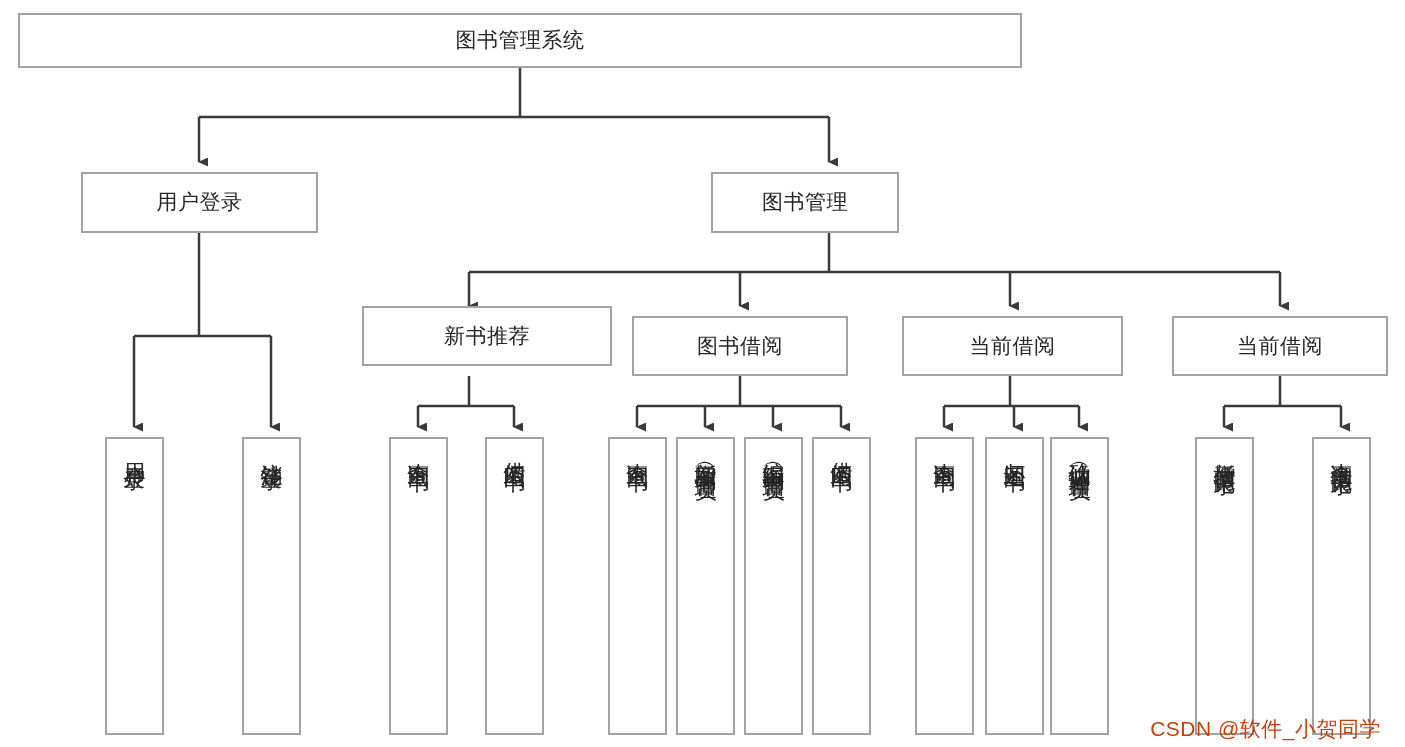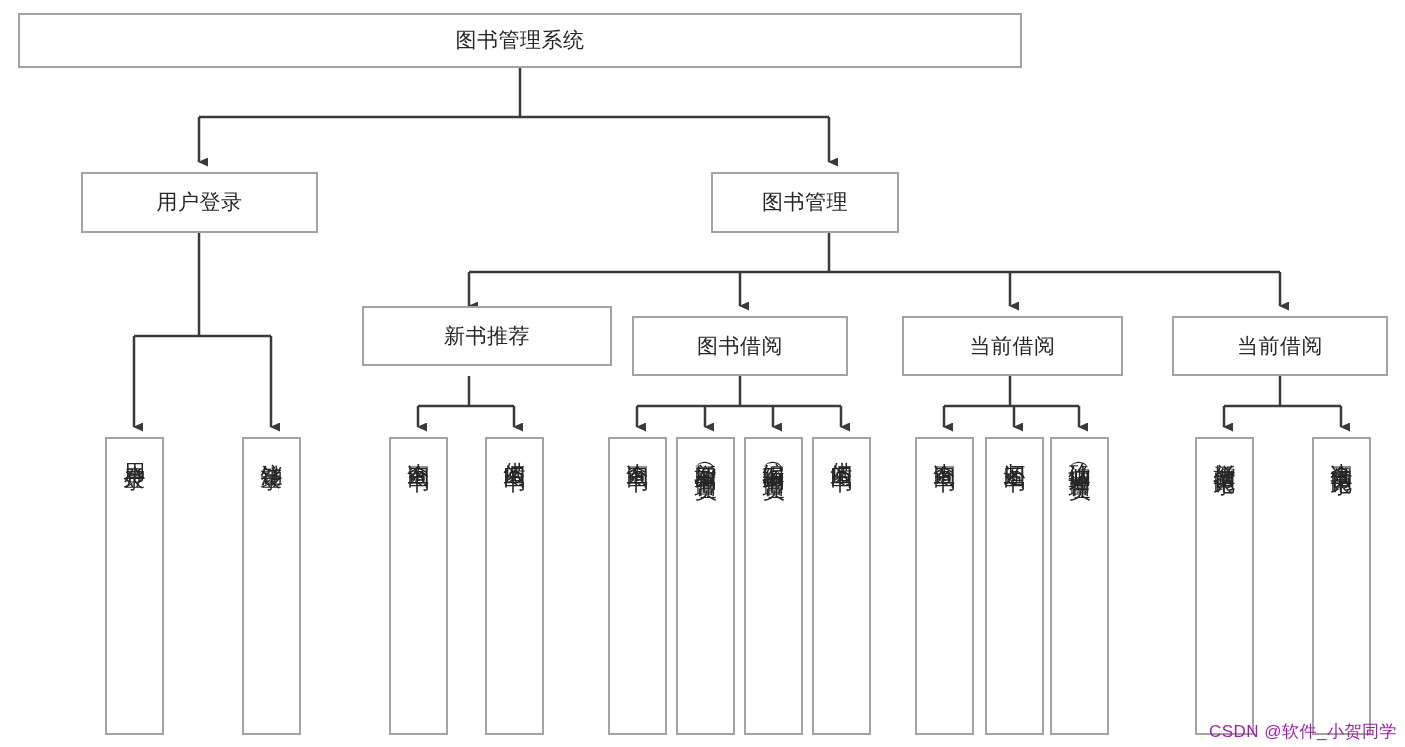--- a/index.html
+++ b/index.html
@@ -54,24 +54,24 @@
     writing-mode: vertical-rl;
     text-orientation: upright;
     font-size: 22px;
     letter-spacing: 2.5px;
     line-height: 1;
     max-height: 100%;
     text-align: left;
   }
   #watermark {
     position: absolute;
-    right: 8px;
+    right: 24px;
     bottom: 4px;
-    font-size: 17px;
-    color: #a21caf;
+    font-size: 21px;
+    color: #c2410c;
     letter-spacing: 0.5px;
     z-index: 5;
     white-space: nowrap;
     pointer-events: none;
   }
 </style>
 </head>
 <body>
 
 <div id="diagram-root">

